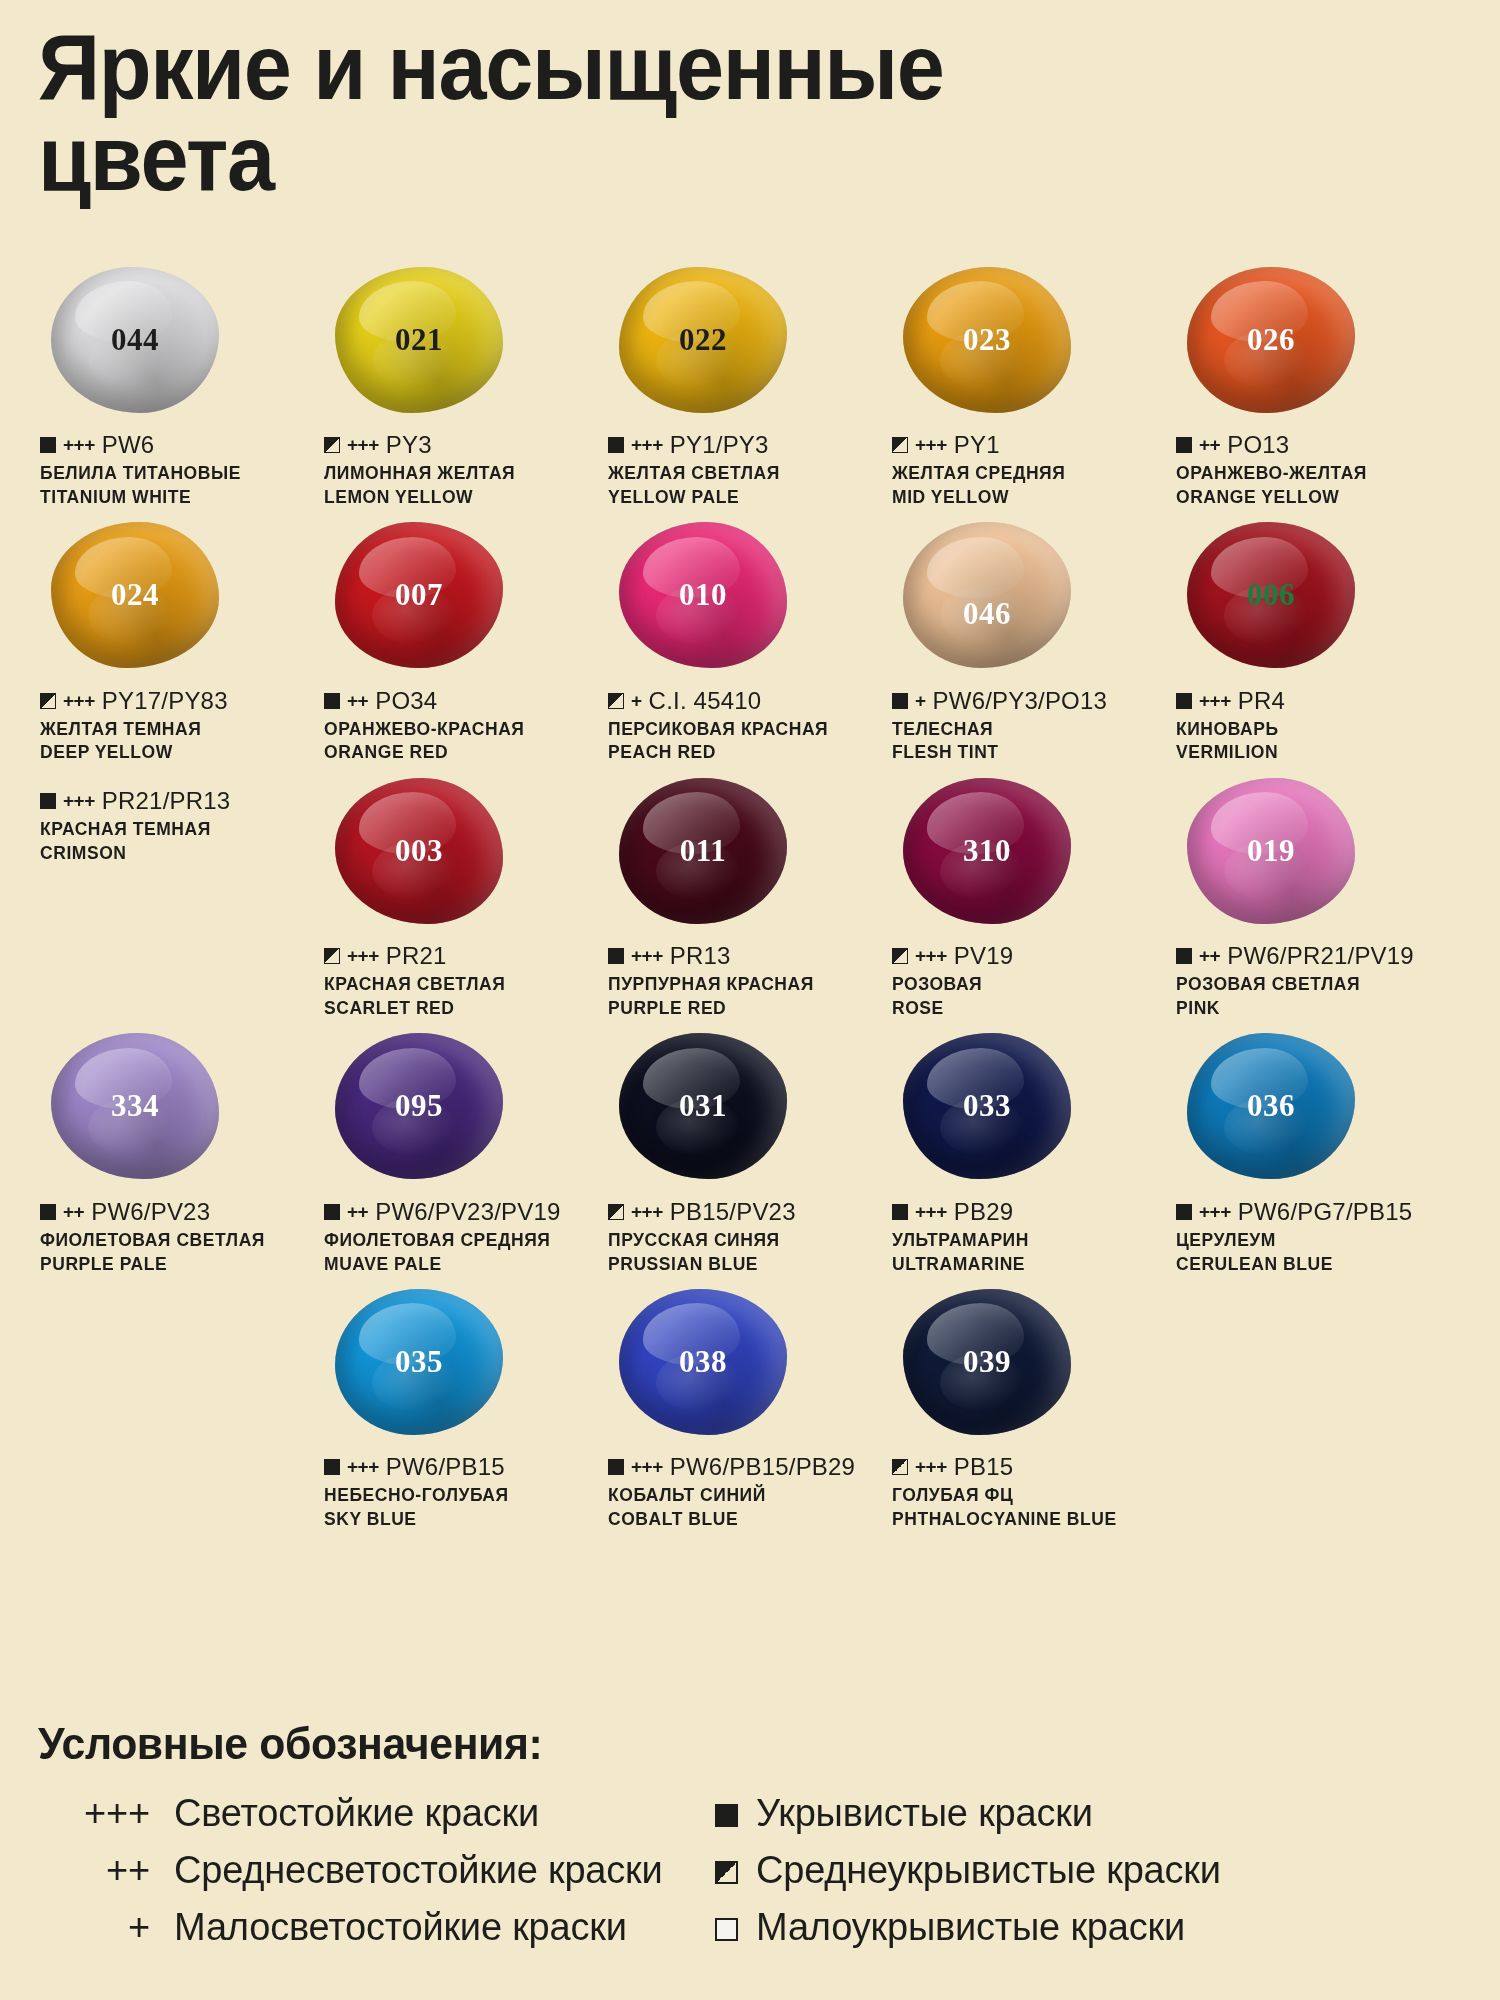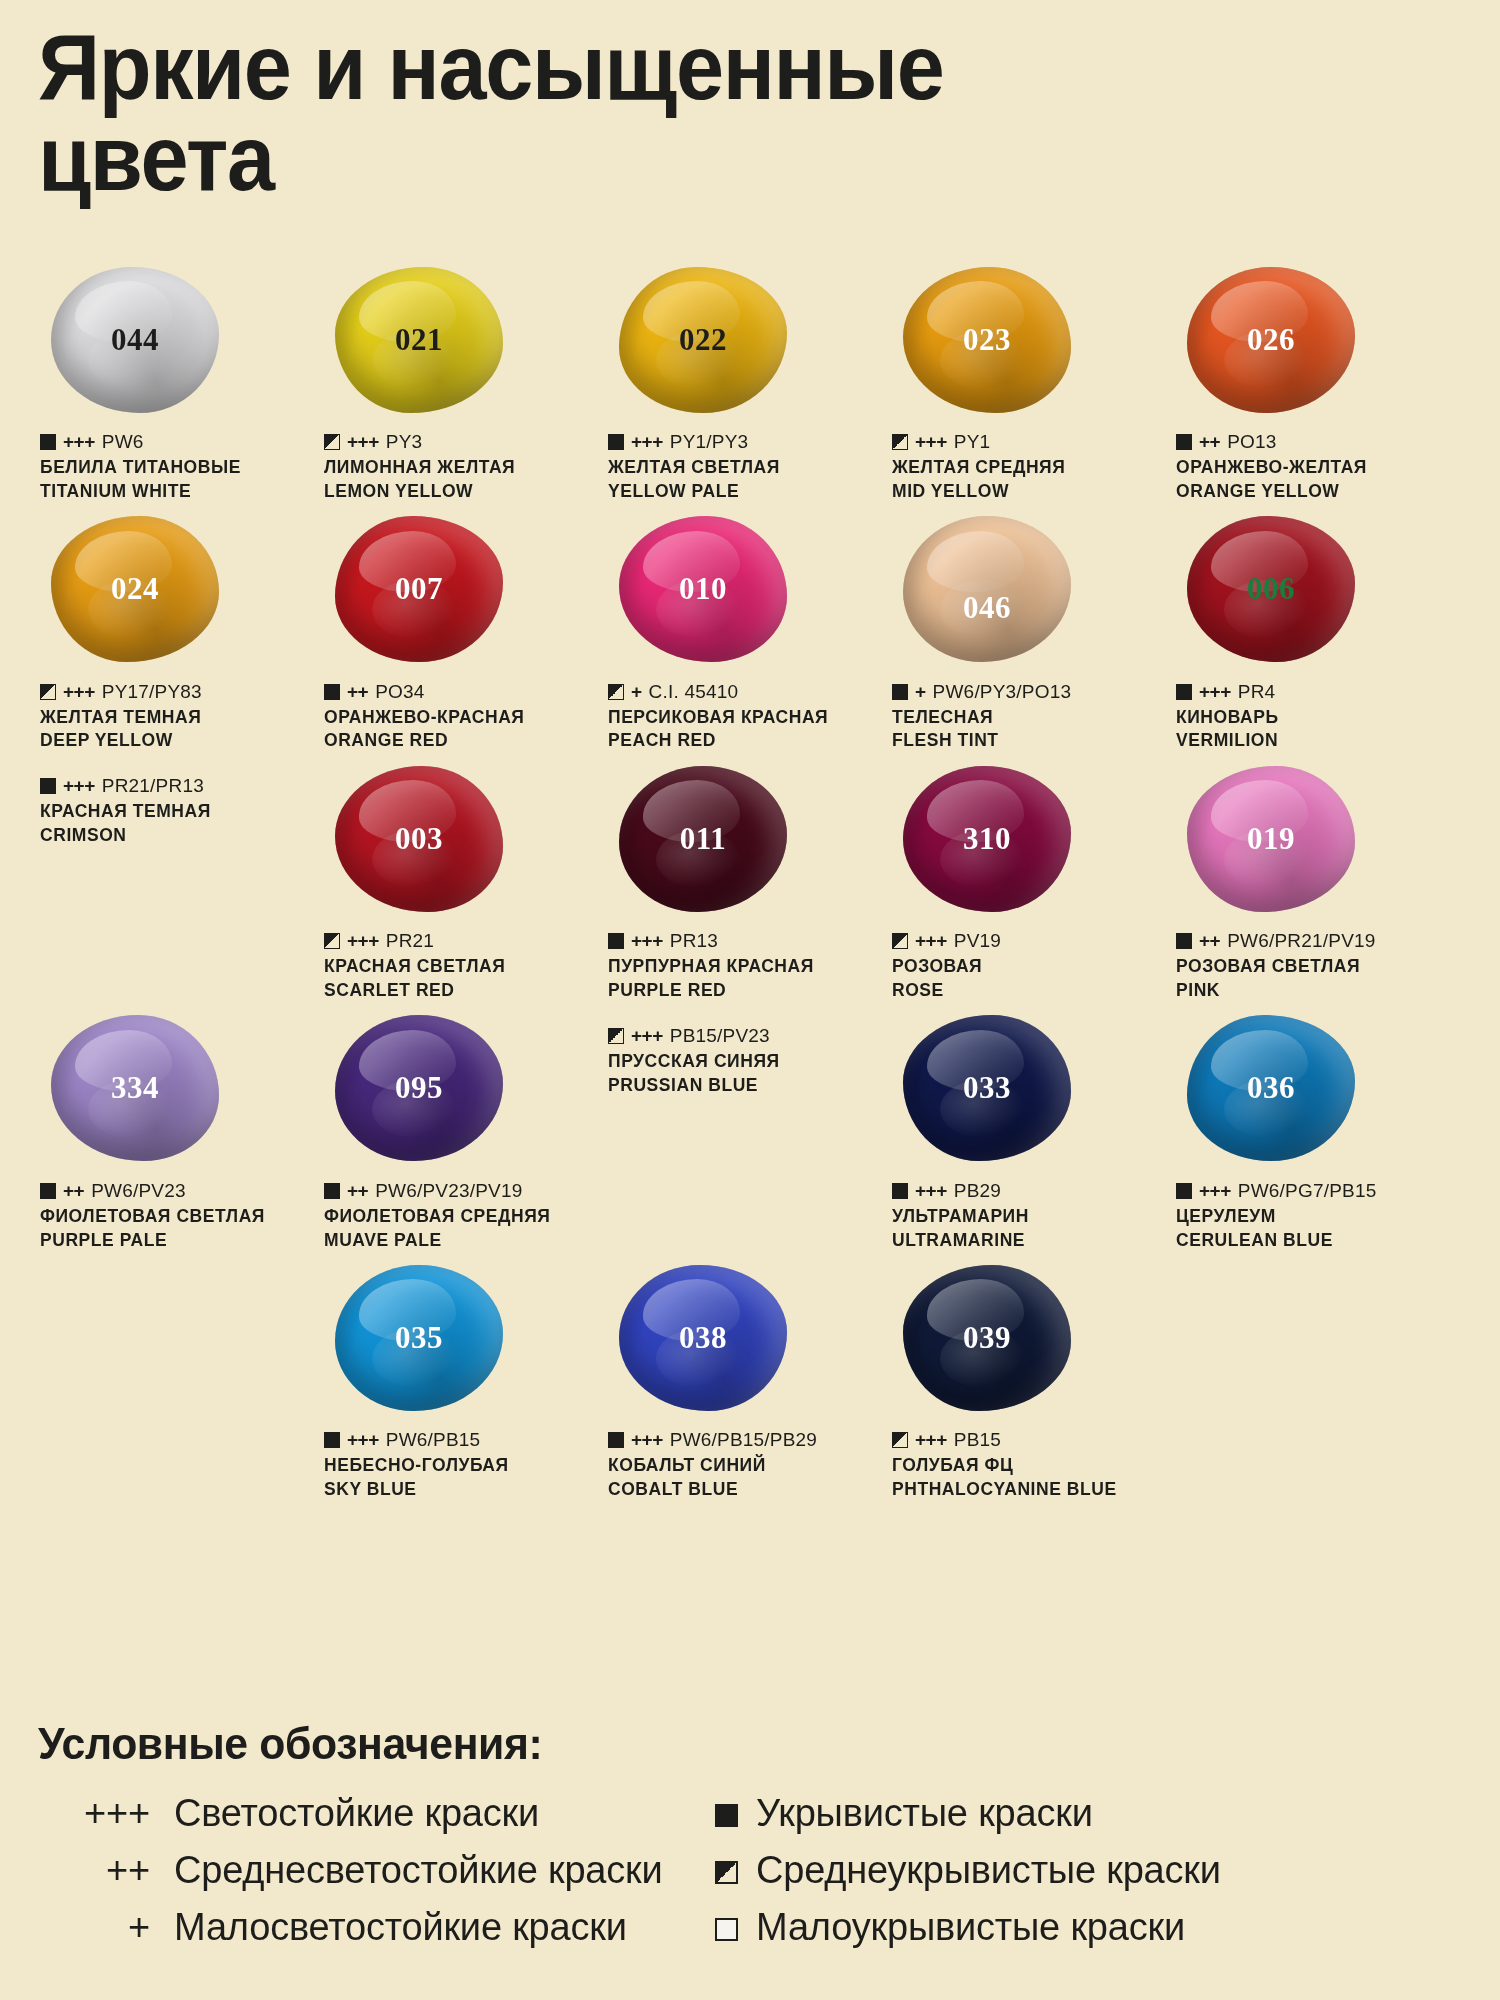--- a/index.html
+++ b/index.html
@@ -117,21 +117,21 @@
     border:1.6px solid #1d1d1b;
     box-sizing:border-box;
     position:relative;
     flex:0 0 auto;
   }
   .sq.full{background:#1d1d1b;}
   .sq.half{
     background:linear-gradient(to bottom right,#1d1d1b 0,#1d1d1b 50%,#f2e8cb 50%,#f2e8cb 100%);
   }
   .lf{font-weight:bold;font-size:19px;letter-spacing:-0.5px;}
-  .pig{font-size:19px;letter-spacing:0.2px;}
+  .pig{font-size:24px;letter-spacing:0.2px;}
 
   .nm-ru,.nm-en{
     font-weight:bold;
     font-size:17.5px;
     letter-spacing:0.55px;
     text-align:center;
     line-height:1.36;
     white-space:nowrap;
   }
   .nm-ru{margin-top:3px;}
@@ -476,20 +476,28 @@
           </div>
           <div class="pigline">
             <span class="sq full"></span>
             <span class="lf">++</span>
             <span class="pig">PW6/PV23/PV19</span>
           </div>
           <div class="nm-ru">ФИОЛЕТОВАЯ СРЕДНЯЯ</div>
           <div class="nm-en">MUAVE PALE</div>
         </div>
         <div class="cell">
+          <div class="blob-wrap">
+            <div class="blob" style="background: rgb(14, 16, 33); border-radius: 48% 52% 47% 53% / 50% 46% 54% 50%;">
+              <div class="gloss"></div>
+              <div class="gloss2"></div>
+              <div class="shade"></div>
+            </div>
+            <div class="code" style="color: rgb(255, 255, 255);">031</div>
+          </div>
           <div class="pigline">
             <span class="sq half"></span>
             <span class="lf">+++</span>
             <span class="pig">PB15/PV23</span>
           </div>
           <div class="nm-ru">ПРУССКАЯ СИНЯЯ</div>
           <div class="nm-en">PRUSSIAN BLUE</div>
         </div>
         <div class="cell">
           <div class="blob-wrap">

